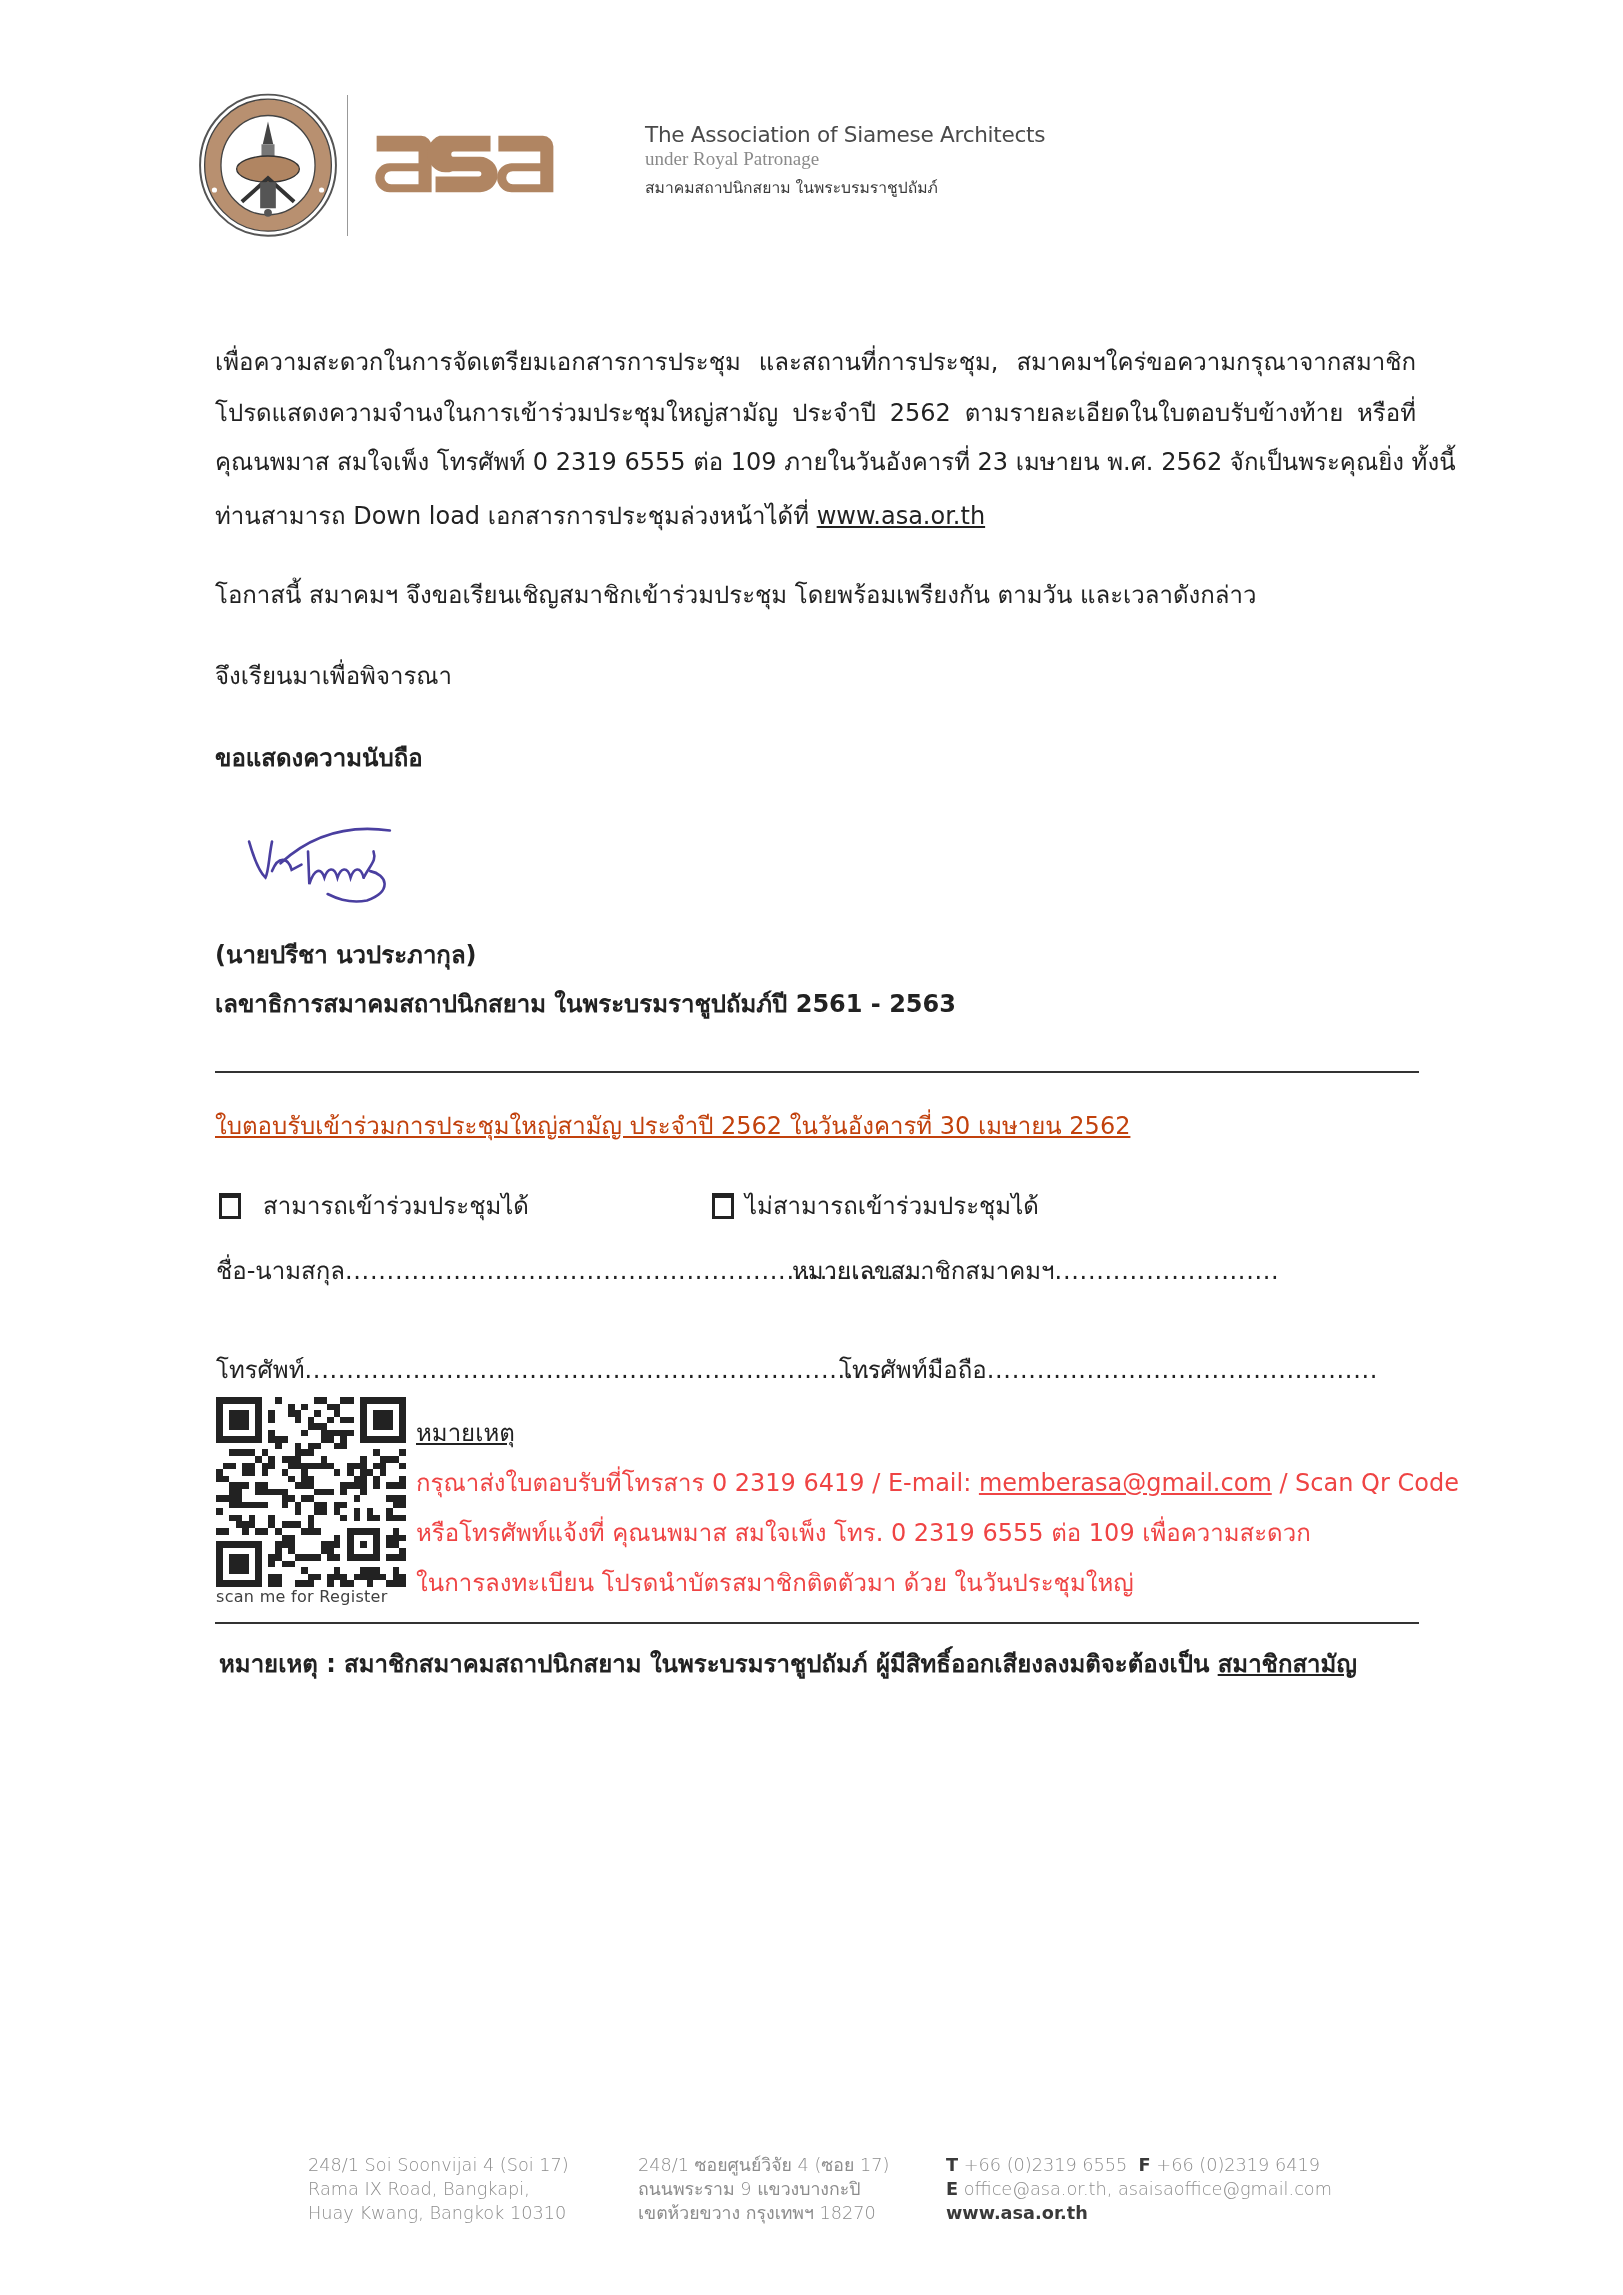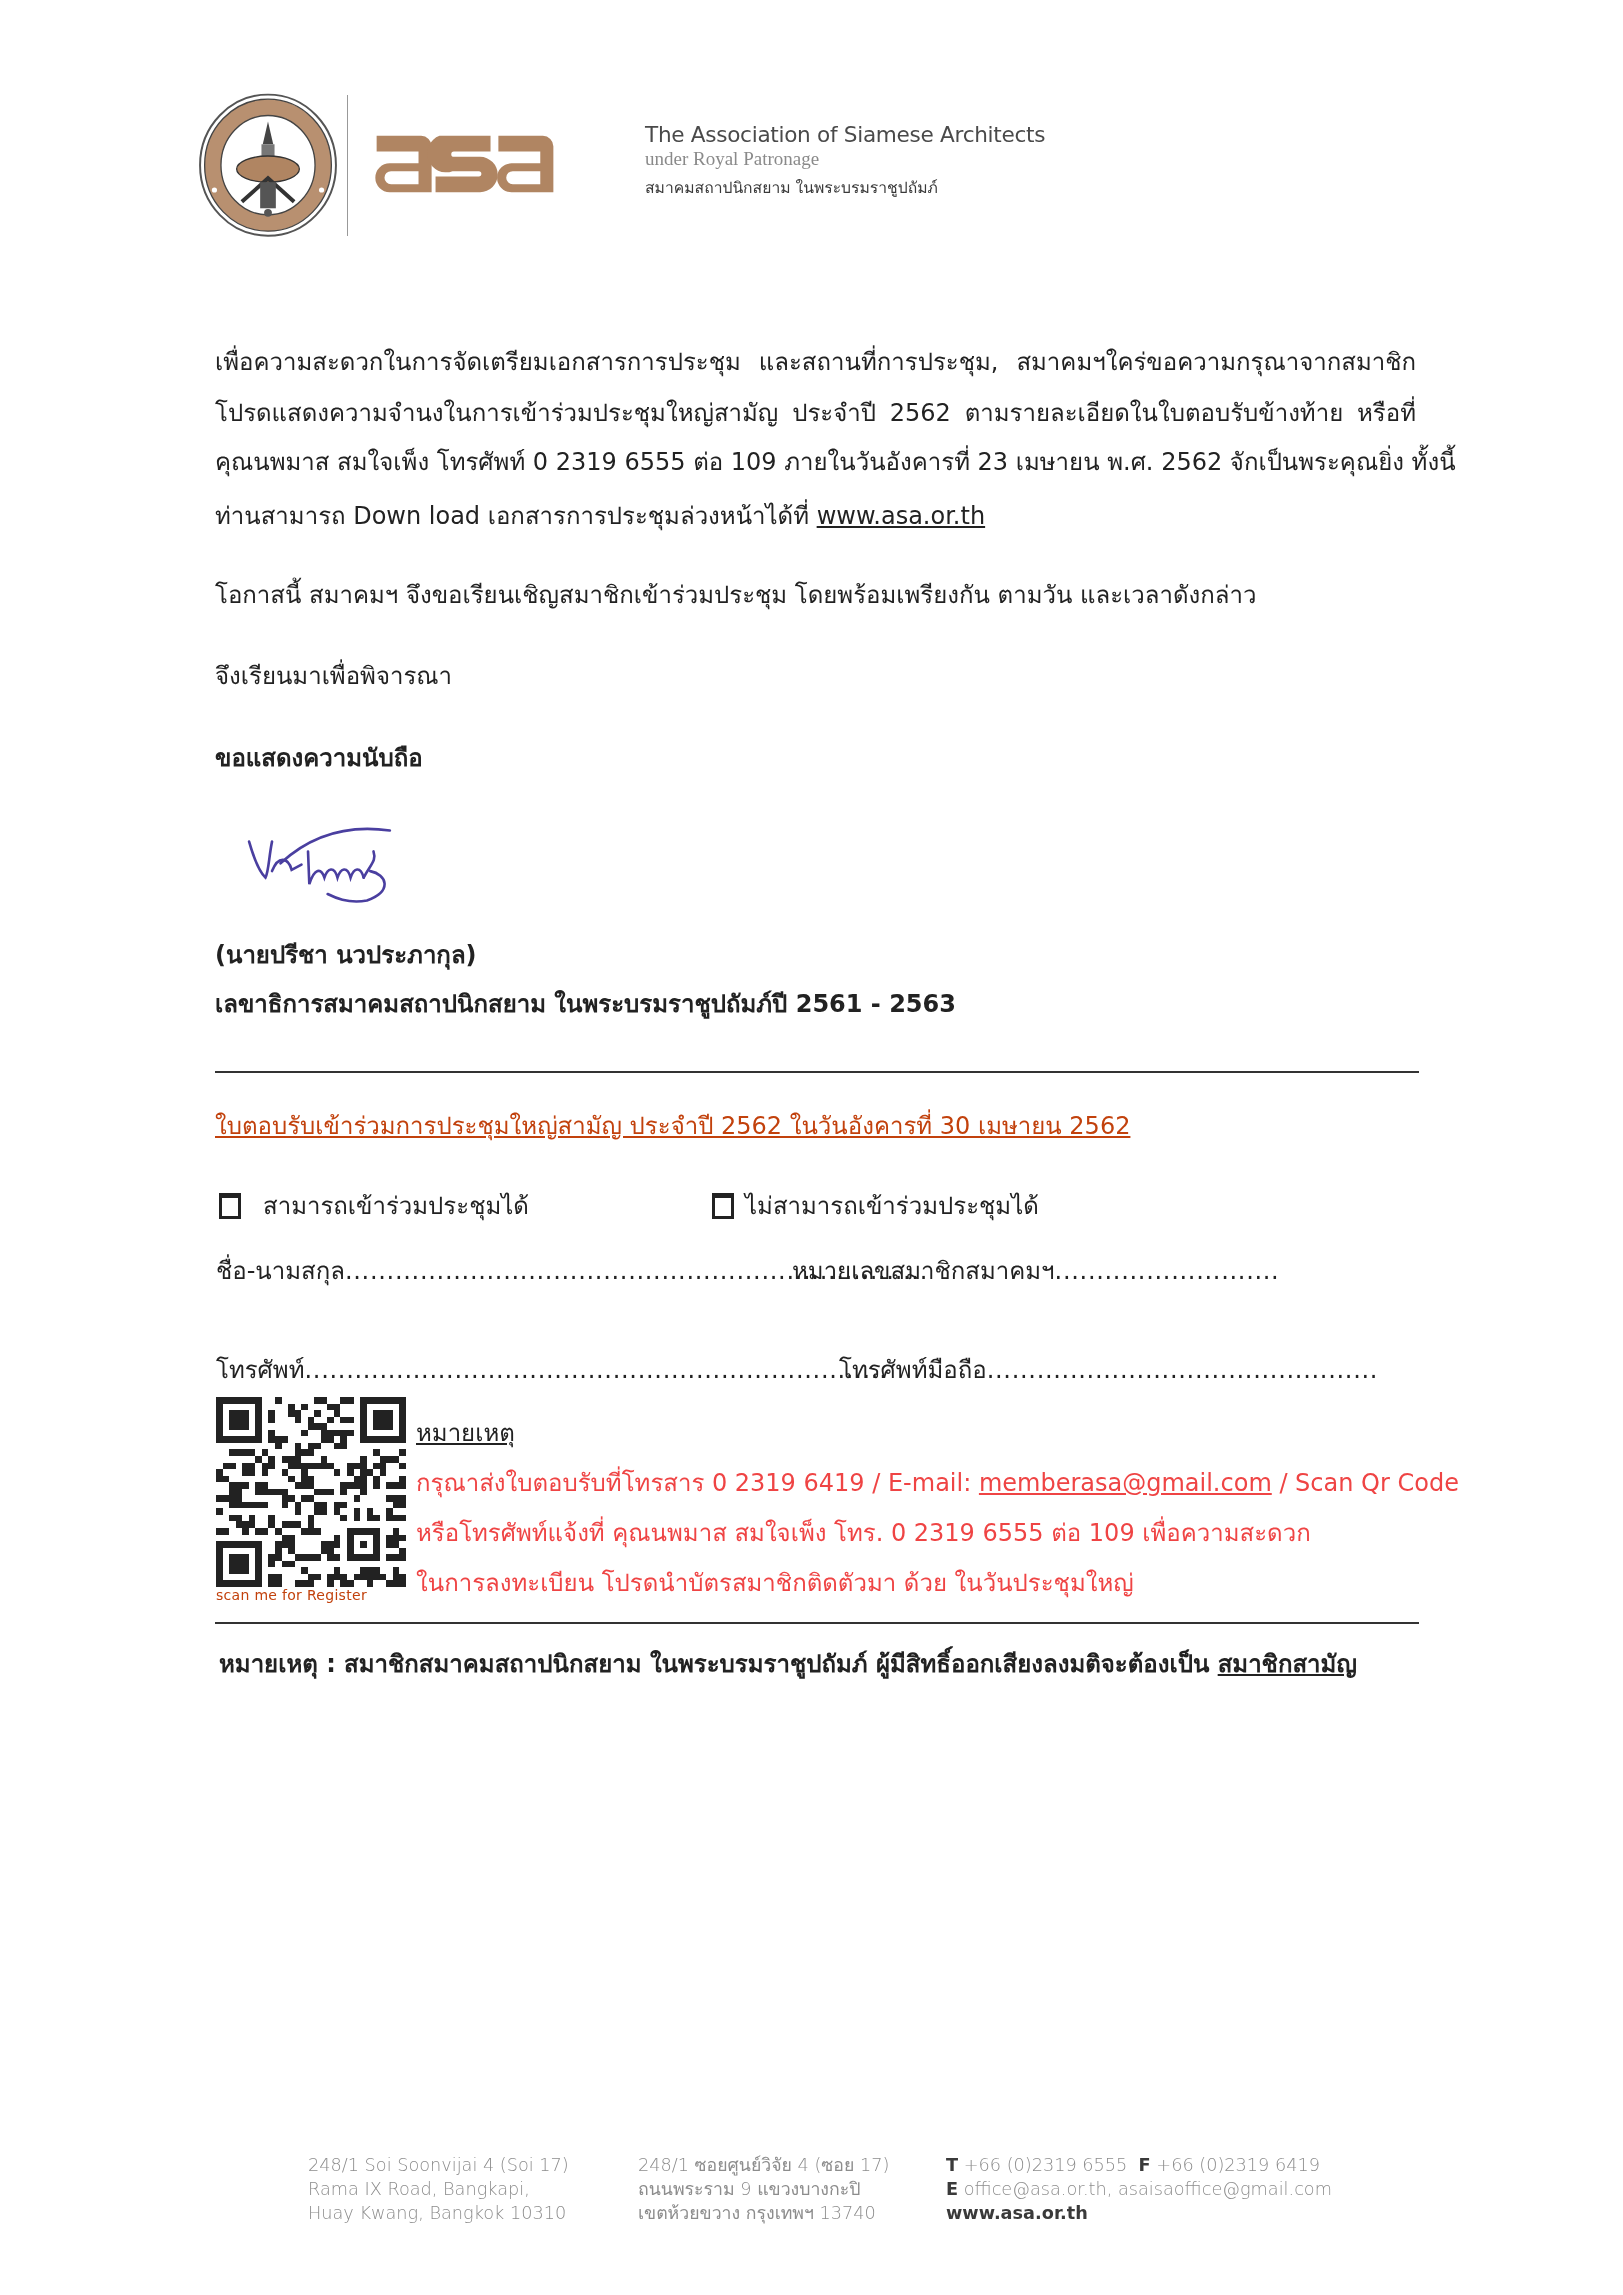--- a/index.html
+++ b/index.html
@@ -26,21 +26,21 @@
   .hrule { left:215px; width:1204px; height:2px; background:#333; }
 
   .form-title { left:215px; top:1106px; font-size:24px; font-weight:normal; text-decoration:underline; color:#c2410c; }
   .chk { width:22px; height:26px; border:3.3px solid #222; border-top-width:5.2px; box-sizing:border-box; background:#fff; }
   .chk-label { font-size:24px; color:#222; }
 
   .field-row { font-size:24px; color:#222; white-space:nowrap; }
   .dots { letter-spacing:0.7px; }
 
   .qr { left:216px; top:1397px; width:190px; height:190px; }
-  .qr-caption { left:216px; top:1587px; font-size:14px; color:#c2410c; letter-spacing:0.3px; }
+  .qr-caption { left:216px; top:1587px; font-size:16px; color:#404040; letter-spacing:0.3px; }
 
   .note-title { left:416px; top:1413px; font-size:24px; text-decoration:underline; color:#222; }
   .note-line { left:416px; font-size:24px; color:#ef4444; white-space:nowrap; }
 
   .final-note { left:219px; top:1644px; font-size:24px; font-weight:bold; color:#222; white-space:nowrap; }
   .final-note .u { text-decoration:underline; }
 
   .footer { top:2153px; font-family:"DejaVu Sans", sans-serif; font-size:17.7px; color:#8c8c8c; line-height:24px; font-weight:300; white-space:nowrap; }
   .footer b { color:#3a3a3a; font-weight:bold; }
   .footer .web { color:#3a3a3a; font-weight:bold; }
@@ -426,21 +426,21 @@
 </div>
 
 <div class="abs footer" style="left:308px;">
   <div>248/1 Soi Soonvijai 4 (Soi 17)</div>
   <div>Rama IX Road, Bangkapi,</div>
   <div>Huay Kwang, Bangkok 10310</div>
 </div>
 <div class="abs footer" style="left:638px;">
   <div>248/1 ซอยศูนย์วิจัย 4 (ซอย 17)</div>
   <div>ถนนพระราม 9 แขวงบางกะปิ</div>
-  <div>เขตห้วยขวาง กรุงเทพฯ 13740</div>
+  <div>เขตห้วยขวาง กรุงเทพฯ 18270</div>
 </div>
 <div class="abs footer" style="left:946px;">
   <div>
     <b>T</b> <span>+66 (0)2319 6555</span>&nbsp;&nbsp;<b>F</b> <span>+66 (0)2319 6419</span>
   </div>
   <div>
     <b>E</b> <span>office@asa.or.th, asaisaoffice@gmail.com</span>
   </div>
   <div class="web">www.asa.or.th</div>
 </div>

